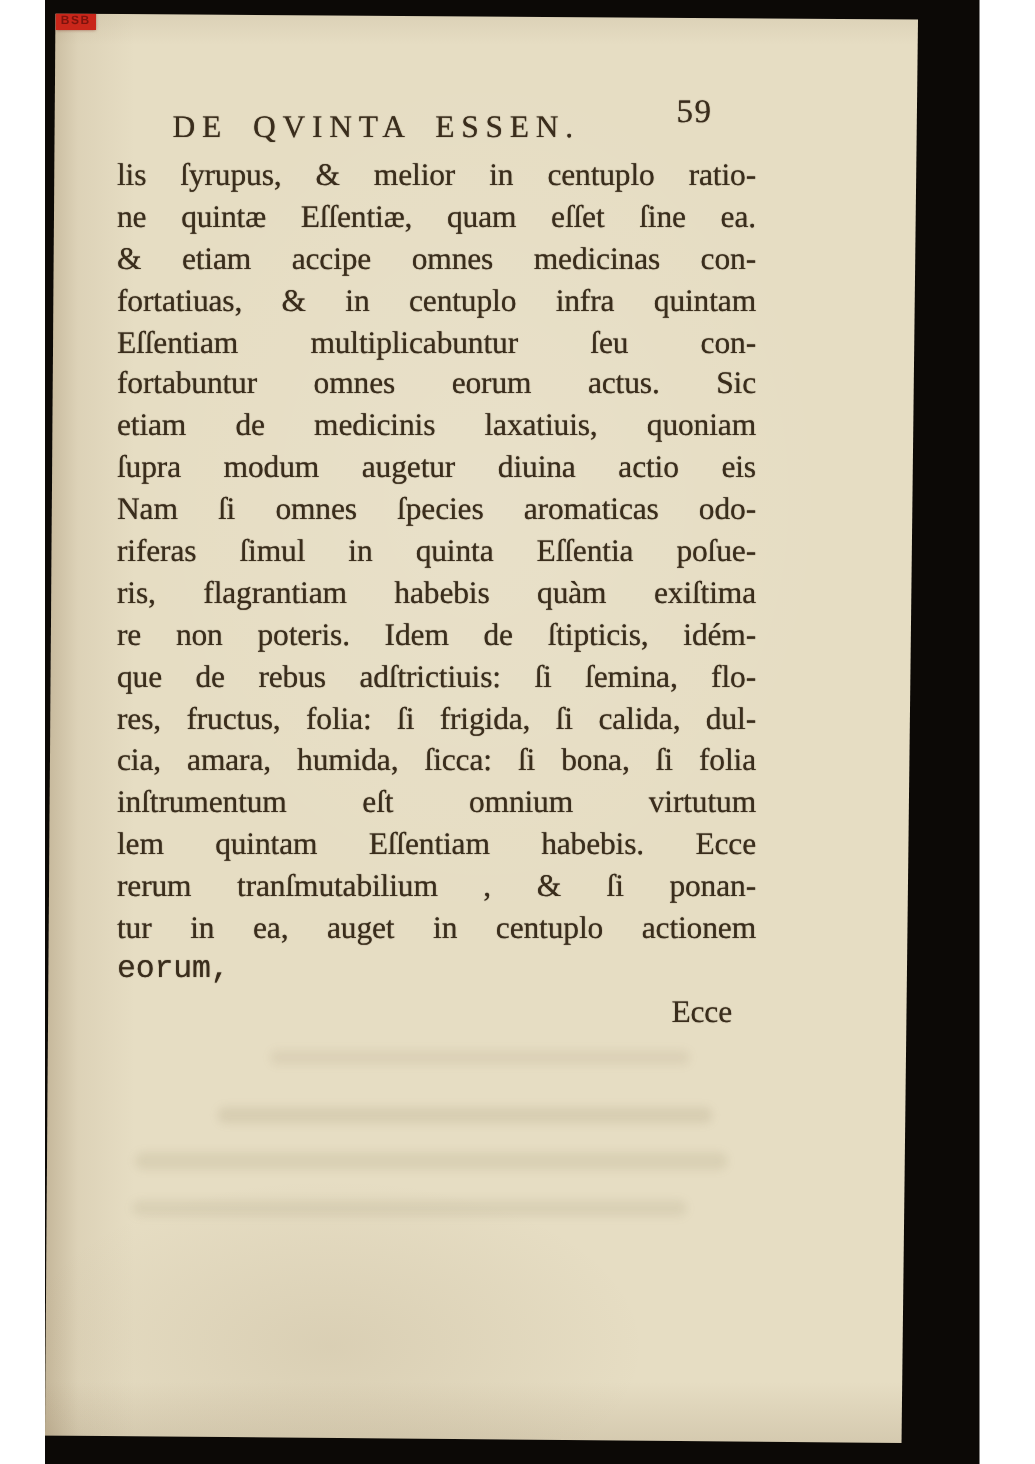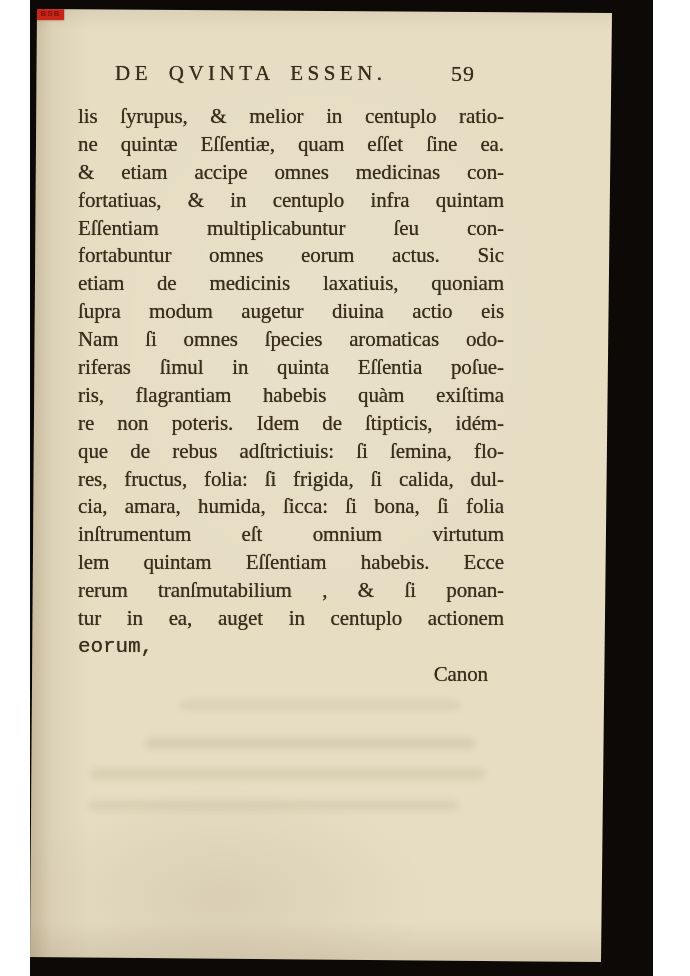--- a/index.html
+++ b/index.html
@@ -59,21 +59,21 @@
     line-height: 12px;
     text-align: center;
     box-shadow: 0 0 2px rgba(120,20,10,0.6);
   }
 
   
   .print { color: #3a2d1c; text-shadow: 0 0 0.7px rgba(58,45,28,0.85); }
 
   .running-head {
     position: absolute;
-    left: 85px; top: 61px;
+    left: 85px; top: 72px;
     font-size: 21px;
     letter-spacing: 4.5px;
     word-spacing: 7px;
     white-space: nowrap;
   }
   .folio-number {
     position: absolute;
     left: 421px; top: 61px;
     font-size: 22px;
     letter-spacing: 1px;
@@ -163,21 +163,21 @@
     <div class="line">ris, flagrantiam habebis quàm exiſtima</div>
     <div class="line">re non poteris. Idem de ſtipticis, idém-</div>
     <div class="line">que de rebus adſtrictiuis: ſi ſemina, flo-</div>
     <div class="line">res, fructus, folia: ſi frigida, ſi calida, dul-</div>
     <div class="line">cia, amara, humida, ſicca: ſi bona, ſi folia</div>
     <div class="line">inſtrumentum eſt omnium virtutum</div>
     <div class="line">lem quintam Eſſentiam habebis.  Ecce</div>
     <div class="line">rerum tranſmutabilium , &amp; ſi ponan-</div>
     <div class="line">tur in ea, auget in centuplo actionem</div>
     <div class="line short">eorum,</div>
-    <div class="catchword">Canon</div>
+    <div class="catchword">Ecce</div>
   </div>
 
   <div class="watermark">
     <span class="hosted">Hosted by</span>
     <span class="brand">Hosted</span>
   </div>
 
 </div>
 
 </body></html>

